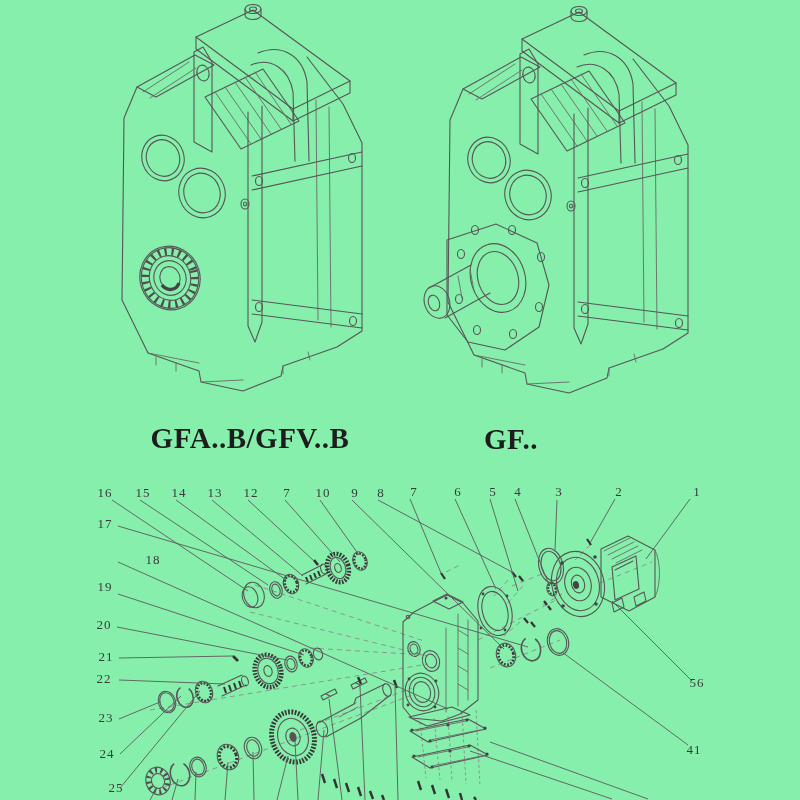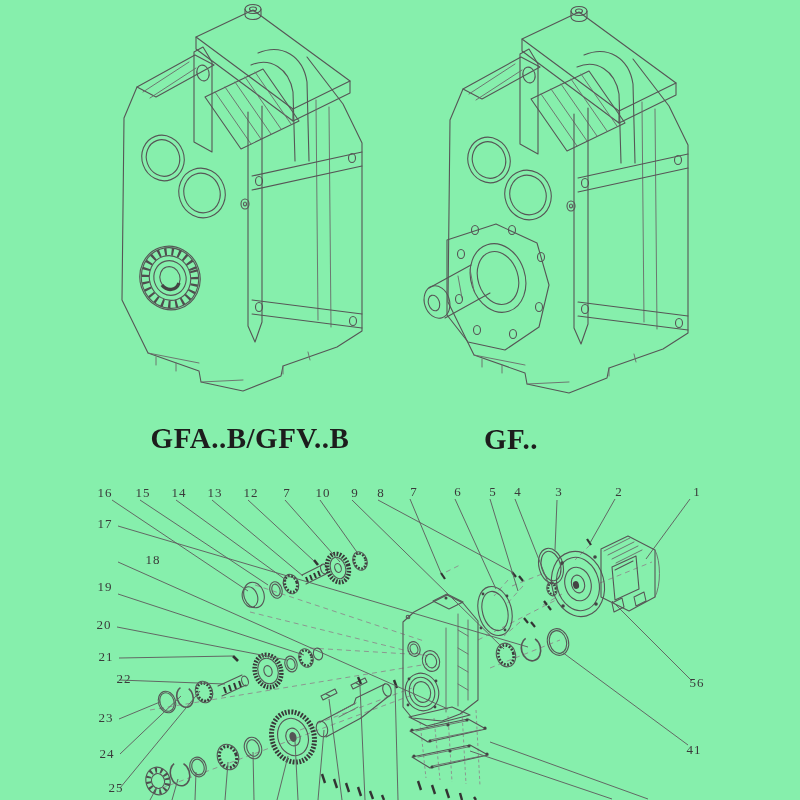--- a/index.html
+++ b/index.html
@@ -366,20 +366,20 @@
 <span class="callout" style="left:251px;top:492px;">12</span>
 <span class="callout" style="left:215px;top:492px;">13</span>
 <span class="callout" style="left:179px;top:492px;">14</span>
 <span class="callout" style="left:143px;top:492px;">15</span>
 <span class="callout" style="left:105px;top:492px;">16</span>
 <span class="callout" style="left:105px;top:523px;">17</span>
 <span class="callout" style="left:105px;top:559px;margin-left:48px;">18</span>
 <span class="callout" style="left:105px;top:586px;">19</span>
 <span class="callout" style="left:104px;top:624px;">20</span>
 <span class="callout" style="left:106px;top:656px;">21</span>
-<span class="callout" style="left:124px;top:678px;">22</span>
+<span class="callout" style="left:104px;top:678px;">22</span>
 <span class="callout" style="left:106px;top:717px;">23</span>
 <span class="callout" style="left:107px;top:753px;">24</span>
 <span class="callout" style="left:102px;top:787px;margin-left:14px;">25</span>
 <span class="callout" style="left:694px;top:749px;">41</span>
 <span class="callout" style="left:697px;top:682px;">56</span>
 
 </div>
 
 </body></html>

